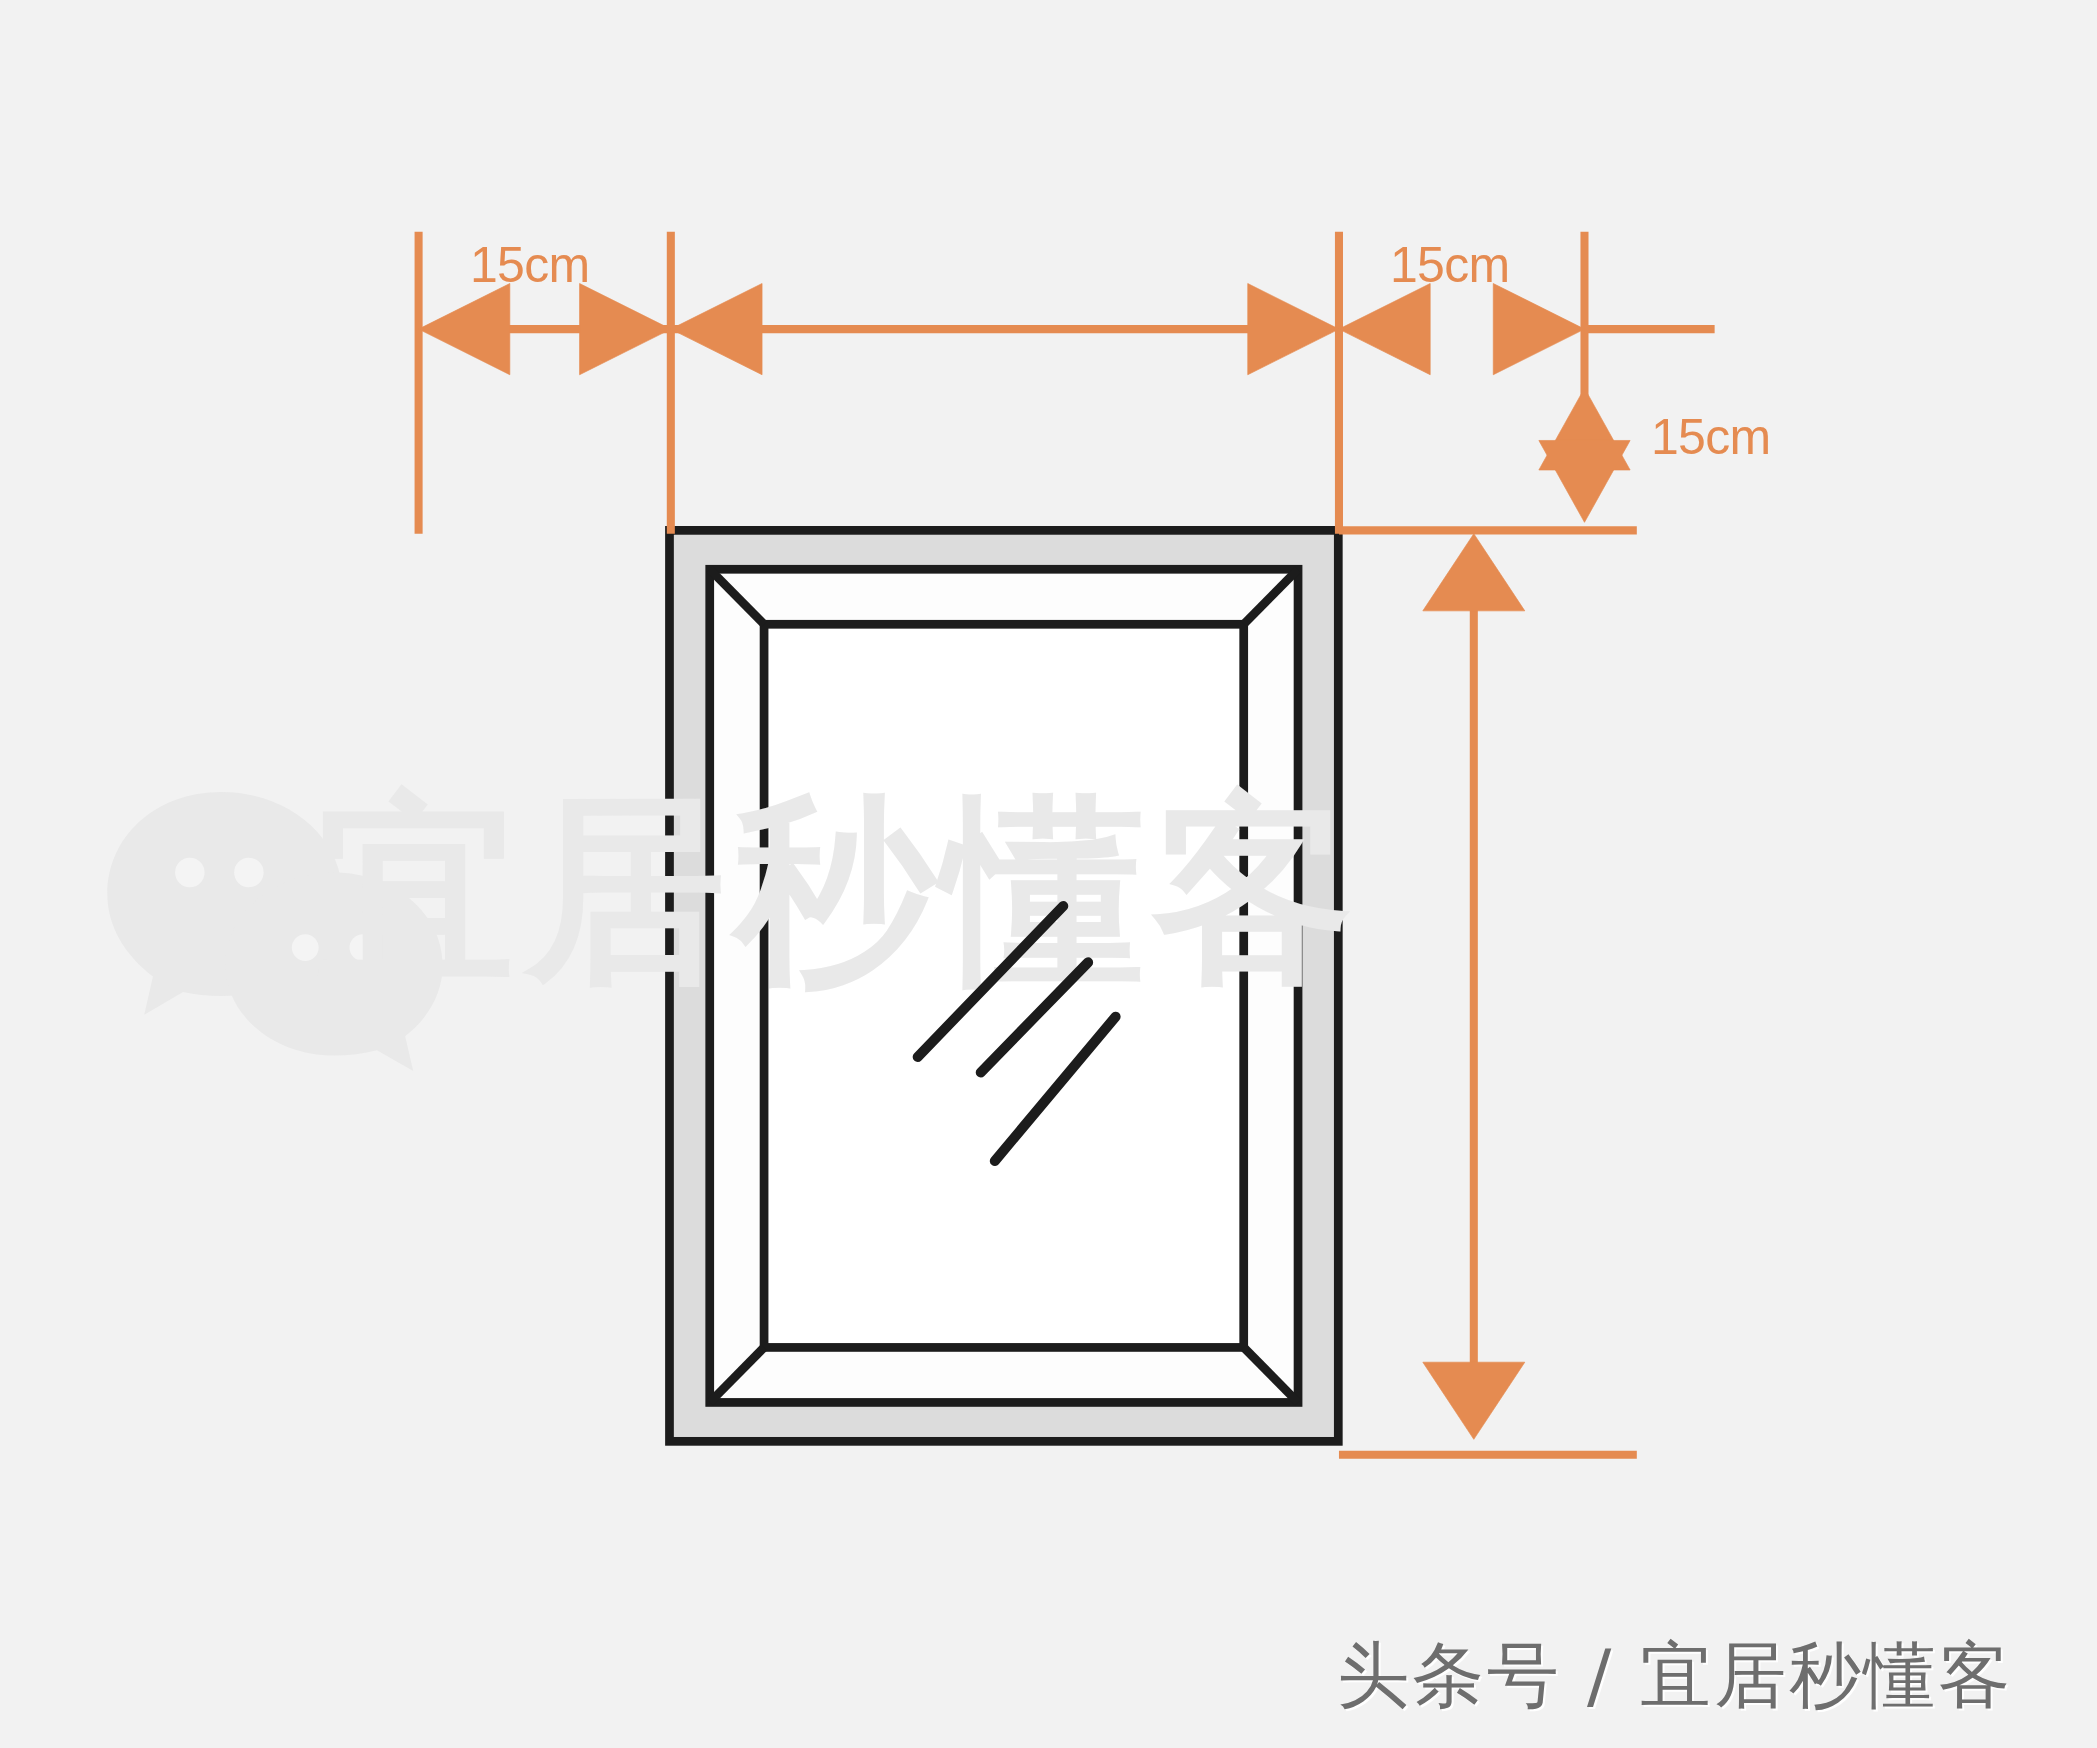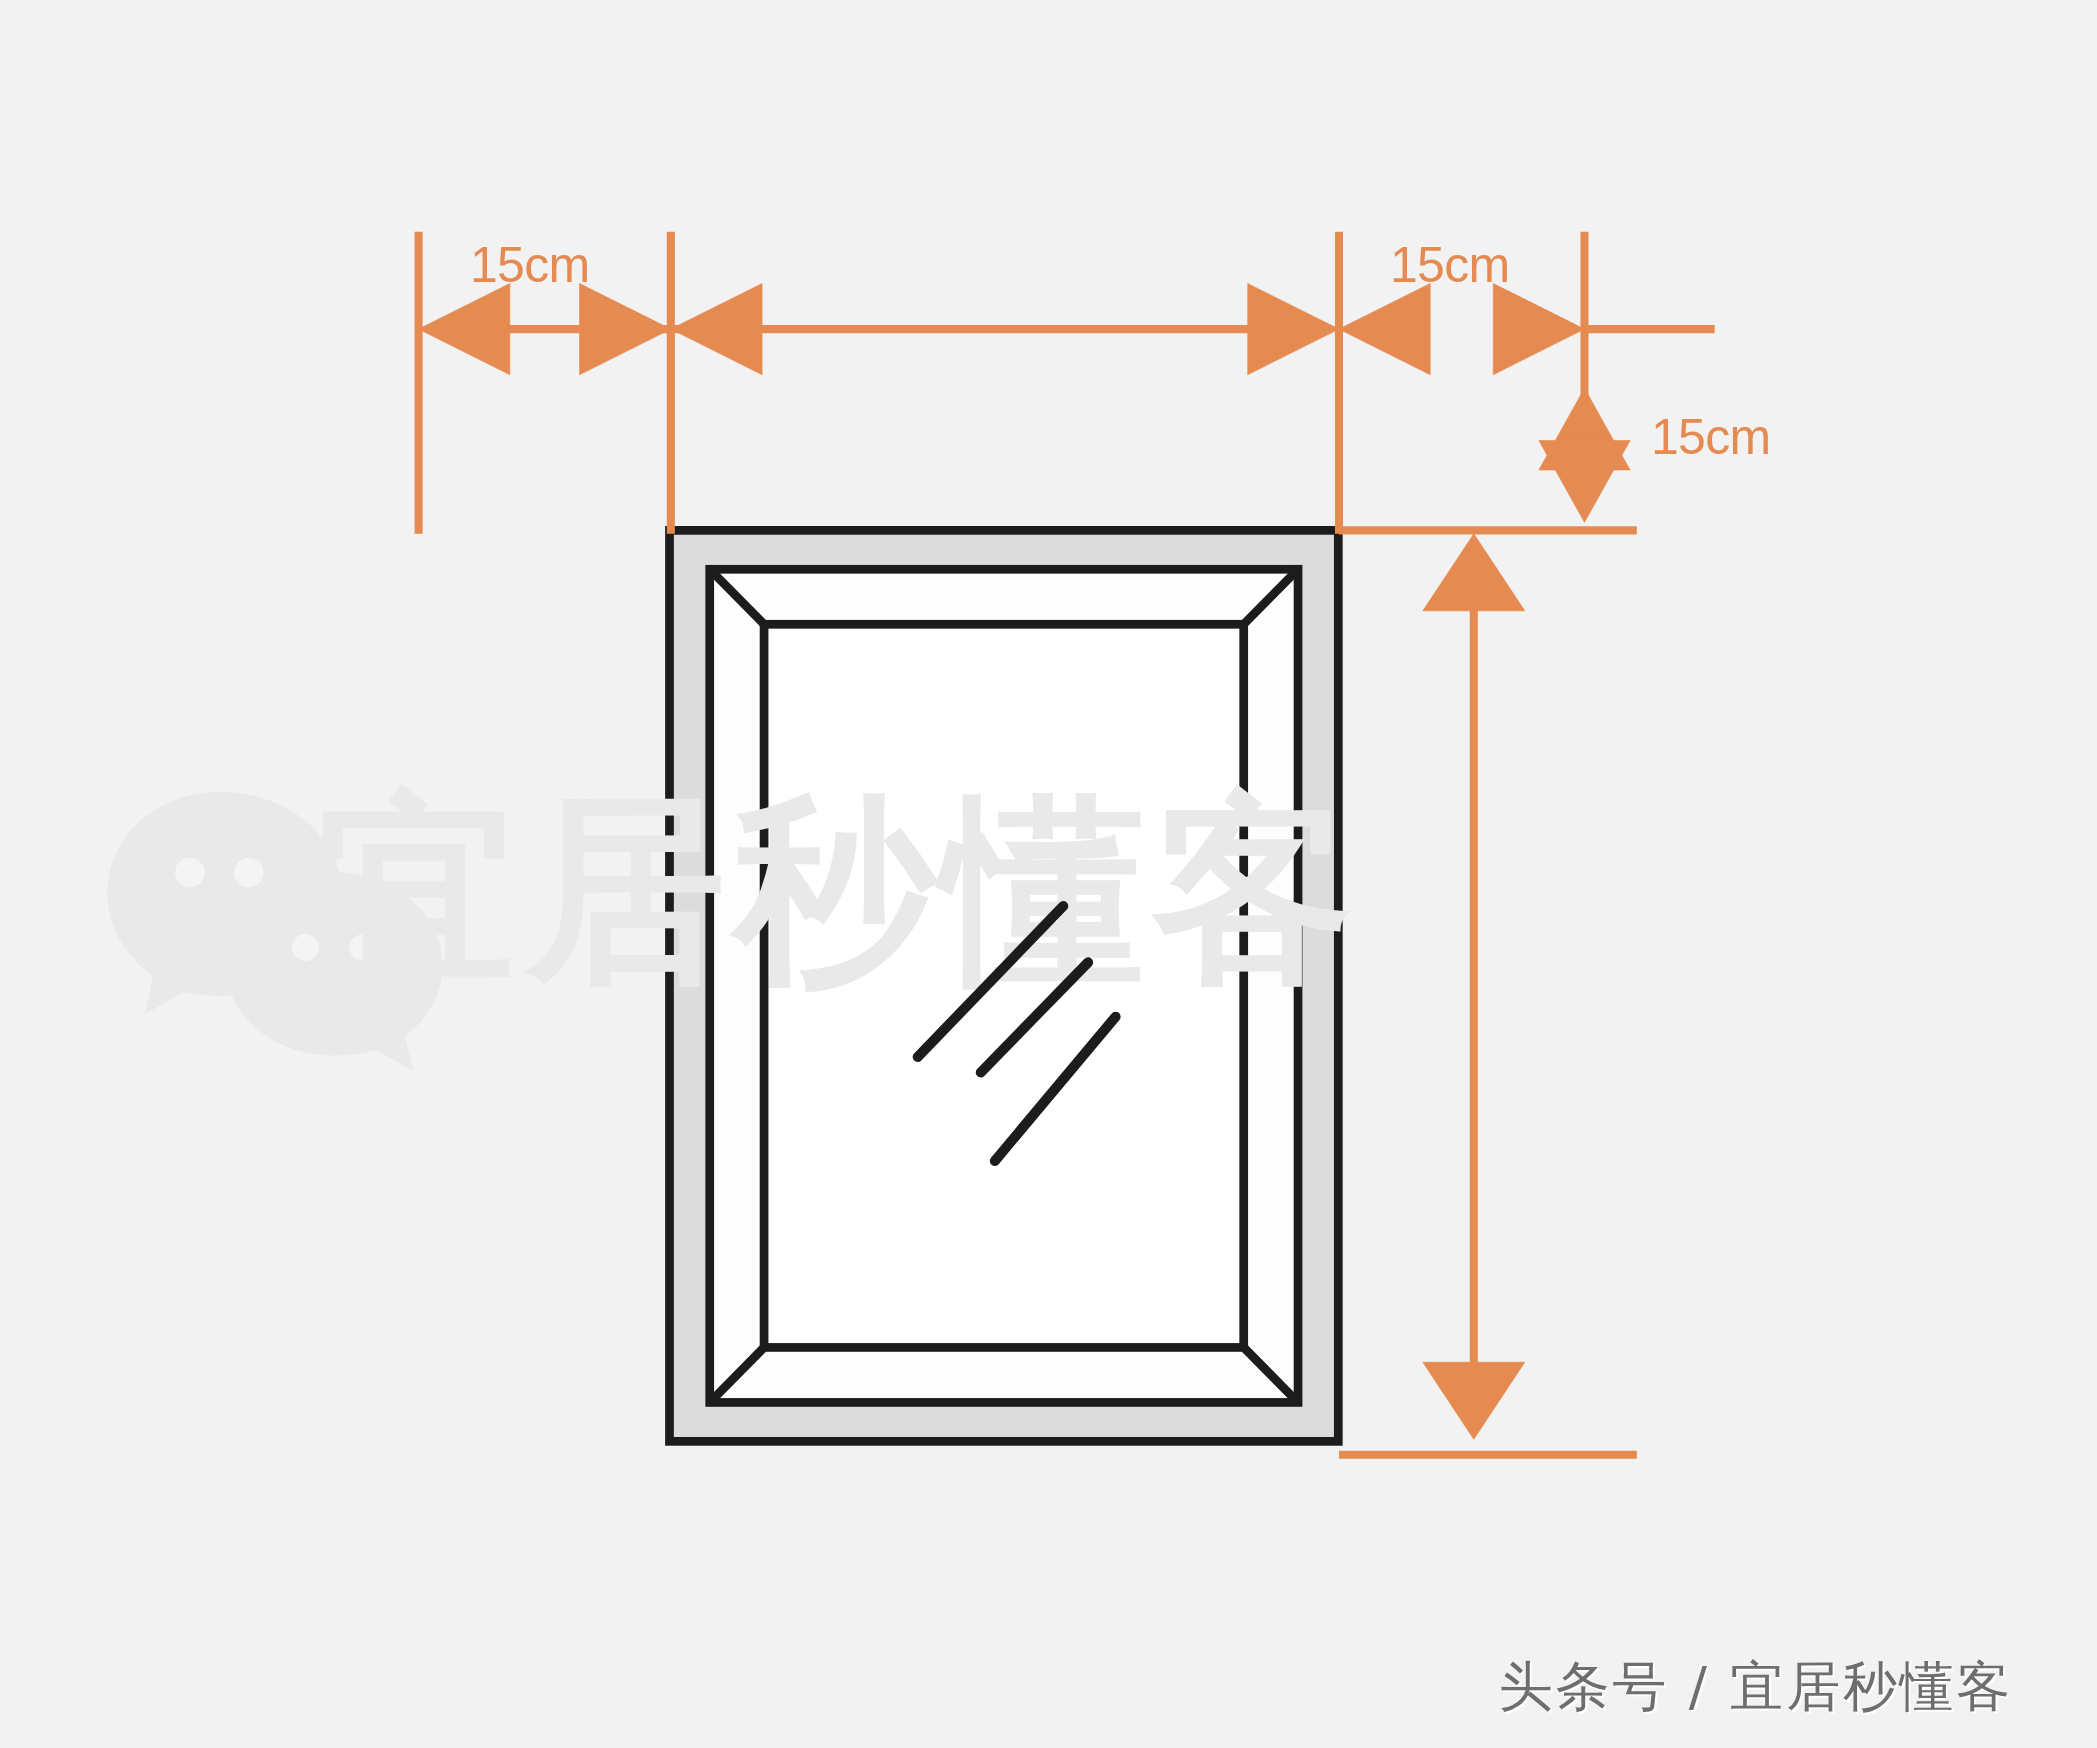--- a/index.html
+++ b/index.html
@@ -21,21 +21,21 @@
     font-weight:400;
     letter-spacing:-0.7px;
     white-space:nowrap;
     font-family:"Liberation Sans","DejaVu Sans",sans-serif;
   }
   
   .credit{
     position:absolute;
     right:84px;
     bottom:25.5px;
-    font-size:54px;
+    font-size:72px;
     color:#6e6e6e;
     letter-spacing:2.7px;
     white-space:nowrap;
     font-family:"DejaVu Sans","Liberation Sans",sans-serif;
     text-shadow:2px 2px 0 #ffffff;
   }
 </style>
 </head>
 <body>
 

